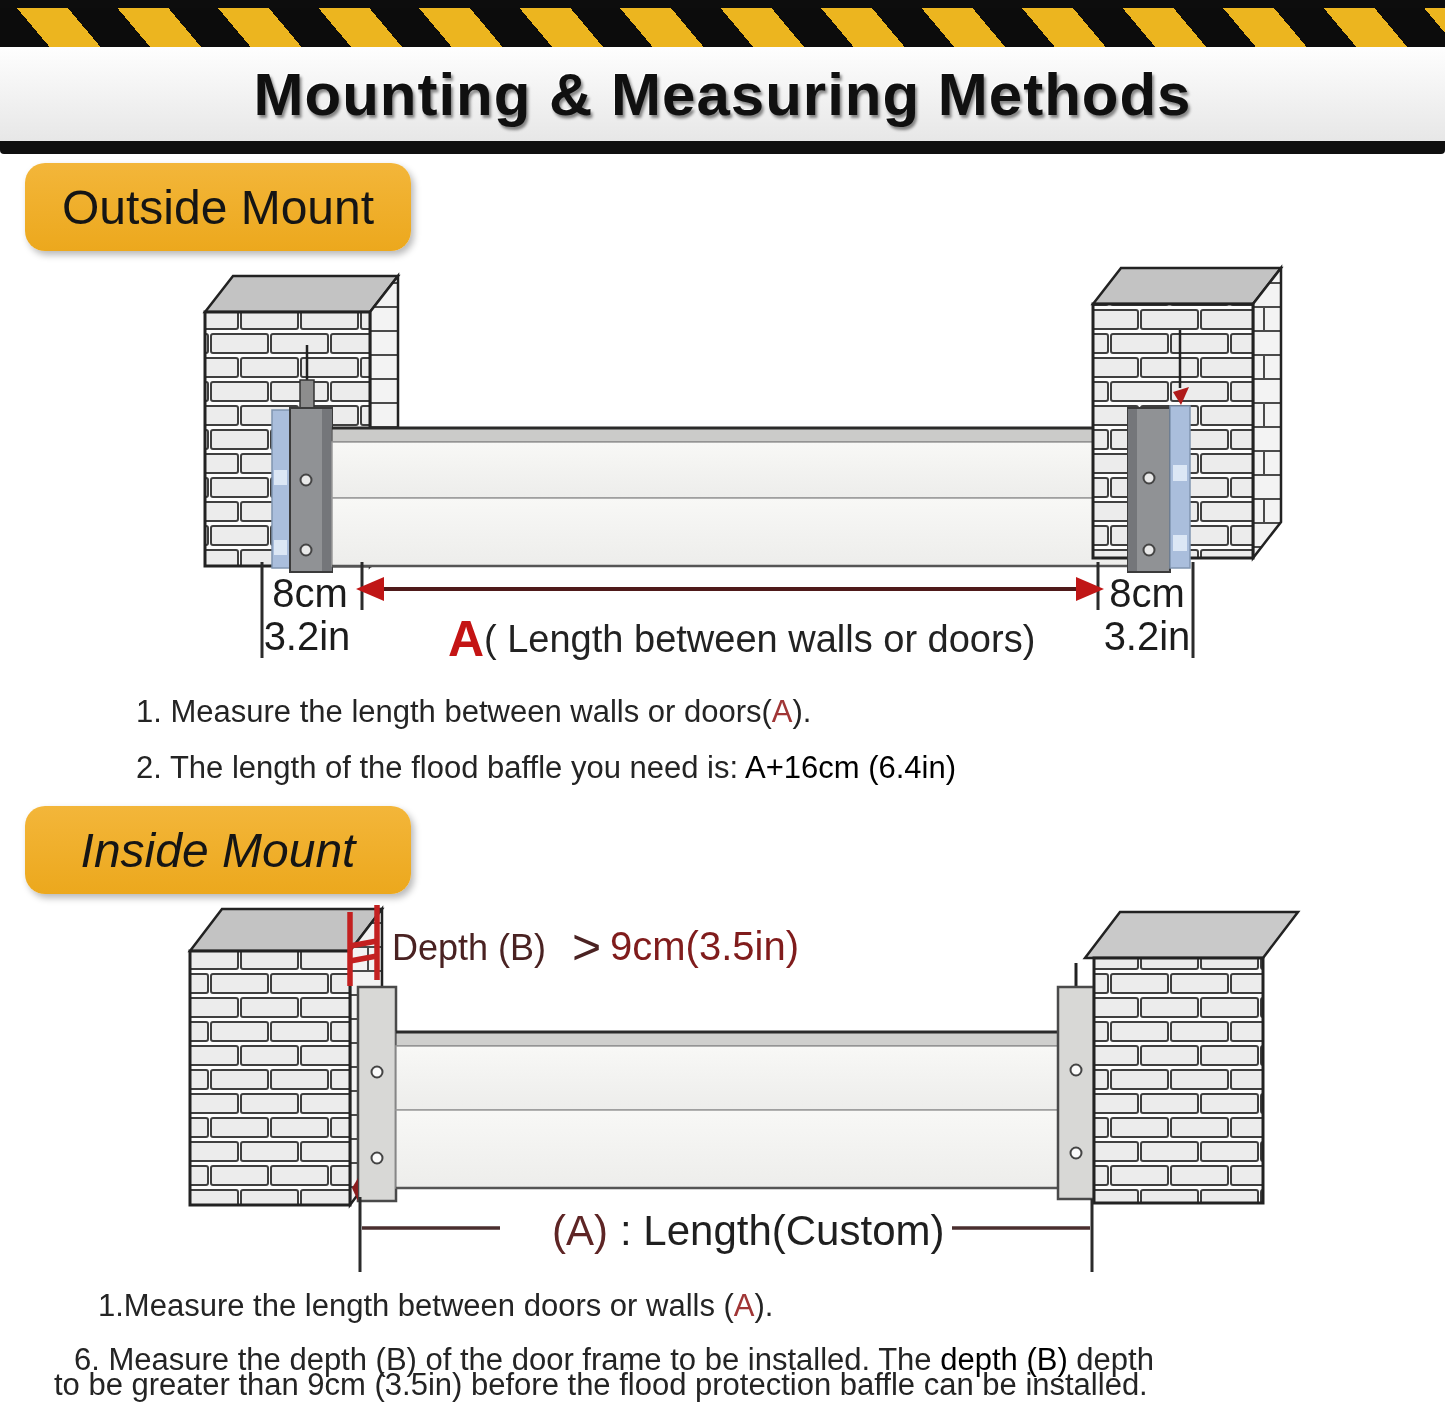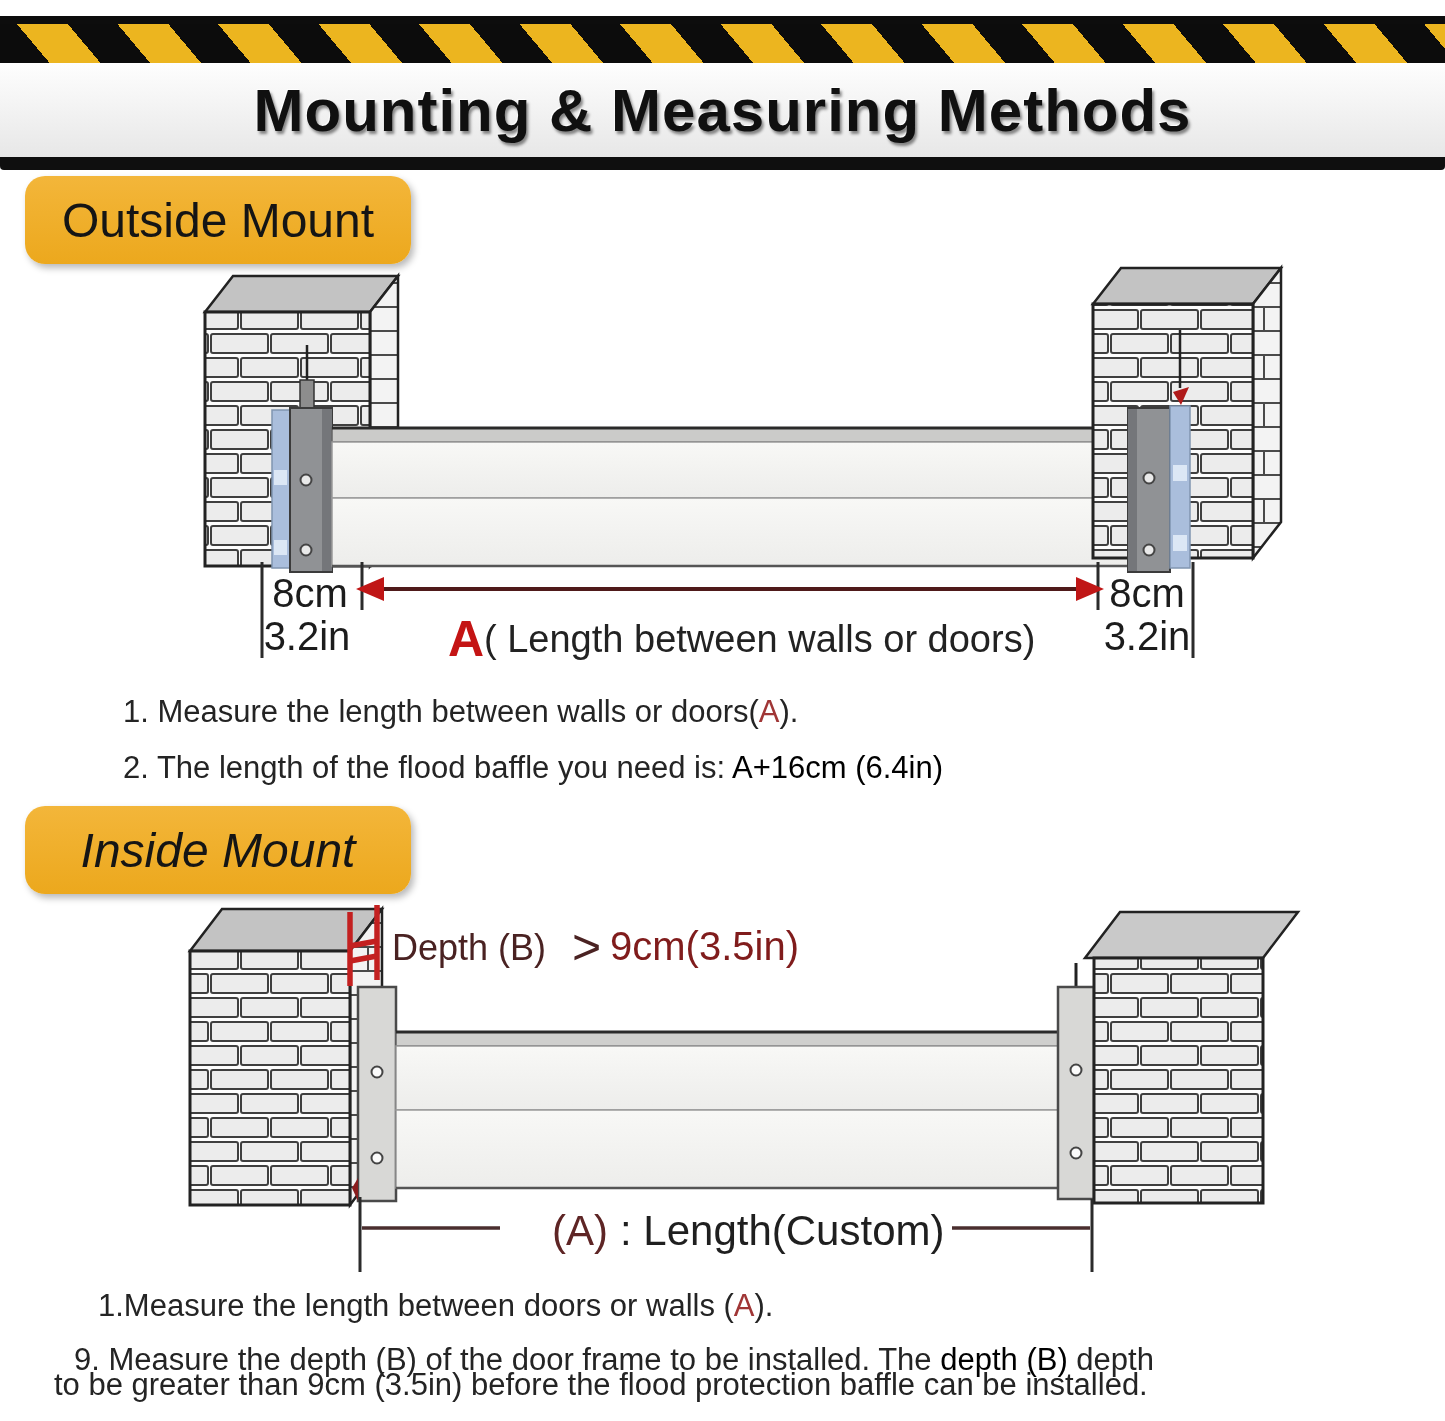--- a/index.html
+++ b/index.html
@@ -2,21 +2,21 @@
 <html><head>
 <meta charset="utf-8">
 <style>
   html,body{margin:0;padding:0;background:#e8e8e8;}
   .page{
     position:relative; width:1445px; height:1421px; margin:0 auto;
     background:#ffffff; overflow:hidden;
     font-family:"Liberation Sans", sans-serif; color:#1f1f1f;
   }
   
-  .banner{position:absolute;left:0;top:16px;width:1445px;height:182px;}
+  .banner{position:absolute;left:0;top:0;width:1445px;height:182px;}
   .banner-black-top{position:absolute;left:0;top:0;width:100%;height:8px;background:#0d0d0d;}
   .banner-stripes{
     position:absolute;left:0;top:8px;width:100%;height:39px;
     background:repeating-linear-gradient(50deg,#0c0c0c 0 38px,#ecb51f 38px 77px);
   }
   .banner-white{
     position:absolute;left:0;top:47px;width:100%;height:94px;
     background:linear-gradient(#fefefe,#e7e7e7);
     display:flex;align-items:center;justify-content:center;
   }
@@ -27,30 +27,30 @@
   .banner-black-bottom{position:absolute;left:0;top:141px;width:100%;height:13px;background:#0f0f0f;border-radius:0 0 4px 4px;}
   
   .tag{
     position:absolute;left:25px;width:386px;height:88px;
     background:linear-gradient(#f3b63a,#eca81d);
     border-radius:20px;
     display:flex;align-items:center;justify-content:center;
     font-size:48px;color:#151515;
     box-shadow:3px 4px 7px rgba(0,0,0,.28);
   }
-  .tag-outside{top:176px;}
+  .tag-outside{top:163px;}
   .tag-inside{top:806px;font-style:italic;}
   
   .diagram{position:absolute;left:0;}
   .diagram-outside{top:260px;}
   .diagram-inside{top:900px;}
   
   .steps{position:absolute;font-size:31px;line-height:36px;color:#242424;}
   .steps p{margin:0;}
-  .steps-outside{left:123px;top:694px;}
+  .steps-outside{left:136px;top:694px;}
   .steps-outside p + p{margin-top:20px;}
   .ins-line{position:absolute;font-size:31px;color:#242424;white-space:nowrap;}
   .ins-1{left:98px;top:1288px;}
   .ins-2a{left:74px;top:1342px;}
   .ins-2b{left:54px;top:1367px;}
   .hl-maroon{color:#000000;}
   .hl-soft{color:#a03636;}
   svg text{font-family:"Liberation Sans", sans-serif;}
 </style>
 </head>
@@ -212,16 +212,16 @@
       <line x1="360" y1="297" x2="360" y2="372" stroke="#2b2b2b" stroke-width="3"></line>
       <line x1="1092" y1="299" x2="1092" y2="372" stroke="#2b2b2b" stroke-width="3"></line>
       <line x1="362" y1="328" x2="500" y2="328" stroke="#4a2e2e" stroke-width="3.5"></line>
       <line x1="952" y1="328" x2="1090" y2="328" stroke="#4a2e2e" stroke-width="3.5"></line>
       <text x="552" y="345" font-size="42" fill="#5e2525">(A)</text>
       <text x="620" y="345" font-size="42" fill="#1f1f1f">: Length(Custom)</text>
     </g>
   </svg>
 
   <div class="ins-line ins-1"><span>1.Measure the length between doors or walls (</span><span class="hl-soft">A</span><span>).</span></div>
-  <div class="ins-line ins-2a"><span>9. Measure the depth (B) of the door frame to be installed. The </span><span class="hl-maroon">depth (B)</span><span> depth</span></div>
+  <div class="ins-line ins-2a"><span>6. Measure the depth (B) of the door frame to be installed. The </span><span class="hl-maroon">depth (B)</span><span> depth</span></div>
   <div class="ins-line ins-2b"><span>to be greater than 9cm (3.5in) before the flood protection baffle can be installed.</span></div>
 
 </div>
 
 </body></html>

